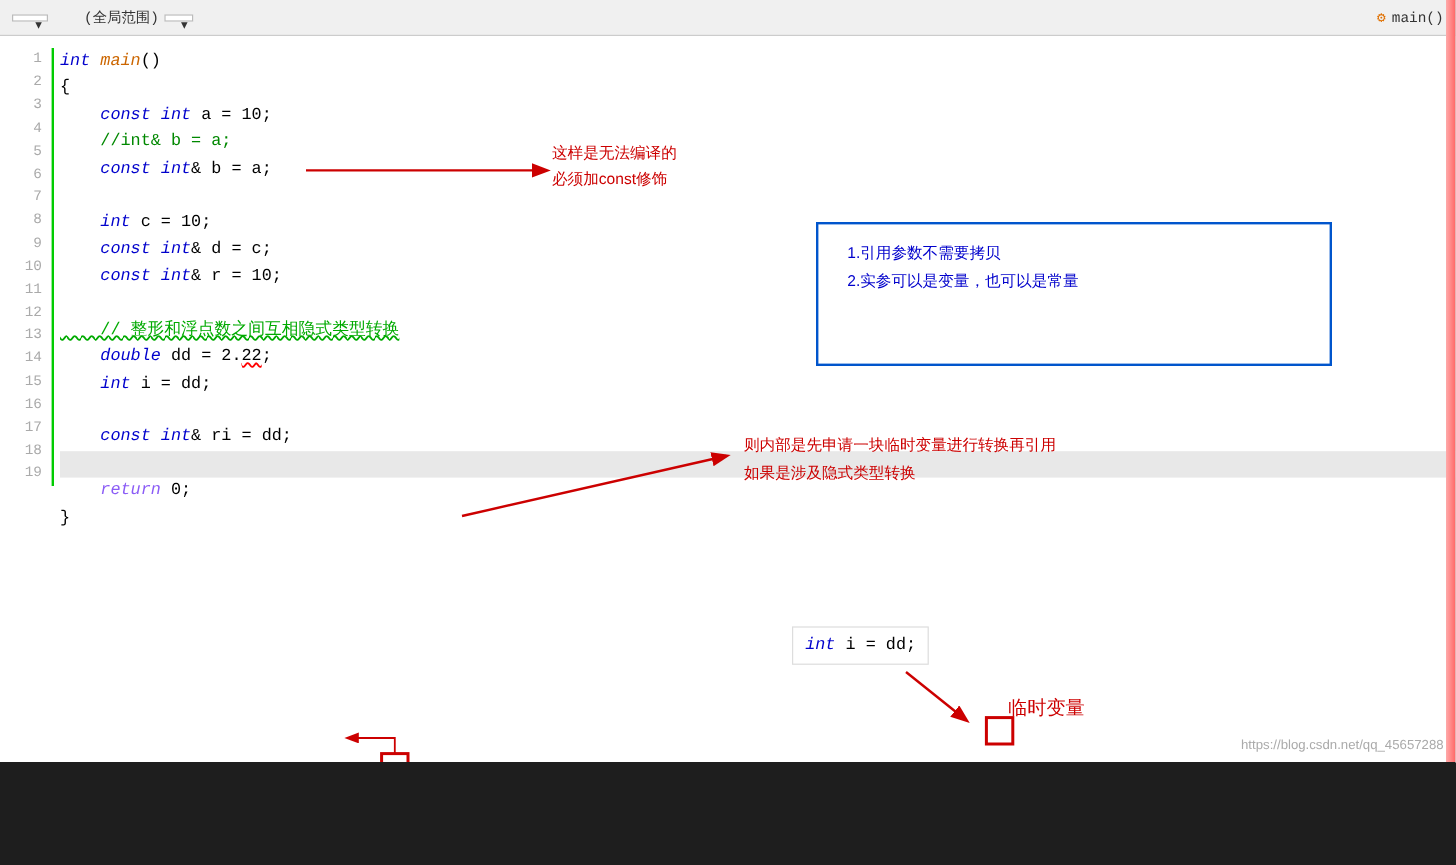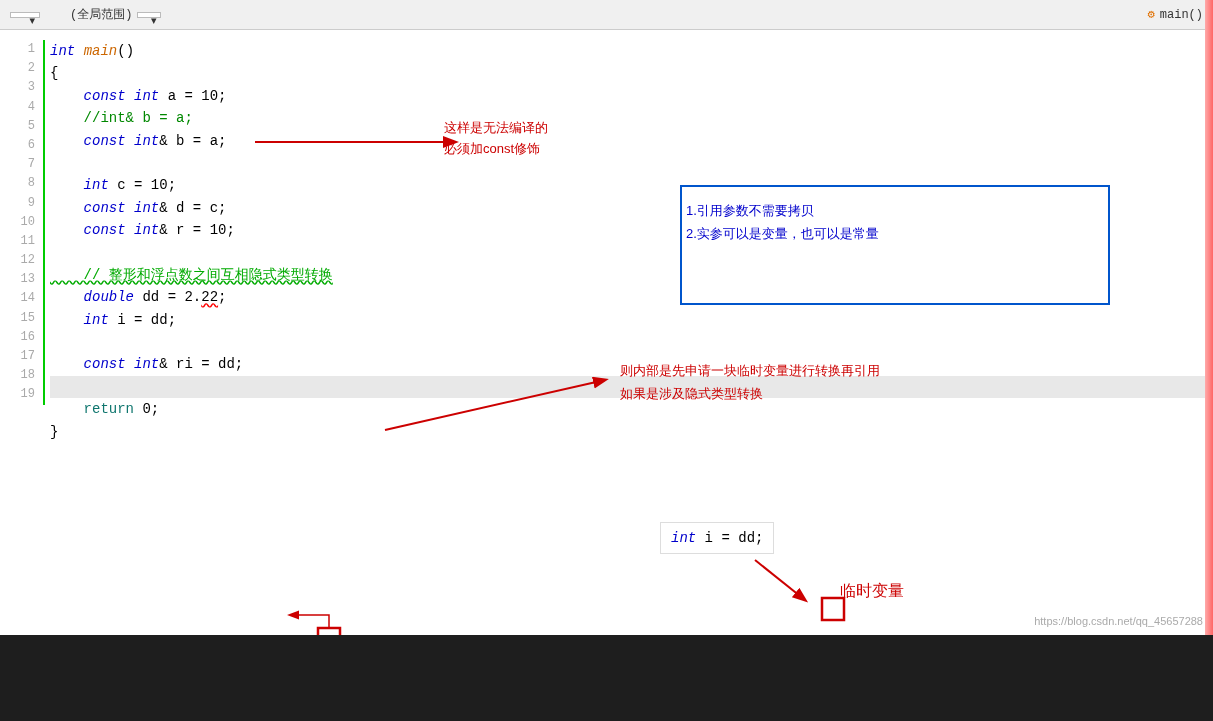--- a/index.html
+++ b/index.html
@@ -94,21 +94,21 @@
     .red-arrow-label {
       color: #cc0000;
       font-family: 'SimSun', 'Microsoft YaHei', sans-serif;
       font-size: 13px;
     }
     
     .annotation-box {
       position: absolute;
       border: 2px solid #0055cc;
       background: #fff;
-      padding: 12px 4px;
+      padding: 12px 24px;
       font-size: 13px;
       color: #0000cc;
       font-family: 'SimSun', 'Microsoft YaHei', sans-serif;
       line-height: 1.8;
     }
     .annotation-text-red {
       color: #cc0000;
       font-family: 'SimSun', 'Microsoft YaHei', sans-serif;
       font-size: 13px;
       line-height: 1.8;
@@ -141,21 +141,21 @@
       font-size: 11px;
       color: #aaaaaa;
       font-family: Arial, sans-serif;
     }
     .strikethrough-comment {
       color: #008800;
     }
     .int-highlight { color: #0000cc; font-style: italic; }
     .const-kw { color: #0000cc; font-style: italic; }
     .double-kw { color: #0000cc; font-style: italic; }
-    .return-kw { color: #0f766e; }
+    .return-kw { color: #8b5cf6; font-style: italic; }
   </style>
 </head>
 <body>
 
 <div class="editor-container">
 
   <div class="top-bar">
     <div class="top-bar-left">
       <button class="dropdown-btn" style="width:30px;padding:2px 6px;"></button>
     </div>
@@ -247,21 +247,21 @@
 
       <line x1="730" y1="530" x2="780" y2="570" stroke="#cc0000" stroke-width="2" marker-end="url(#arrowhead-red)"></line>
 
       <rect x="293" y="598" width="22" height="22" fill="none" stroke="#cc0000" stroke-width="2.5"></rect>
 
       <rect x="797" y="568" width="22" height="22" fill="none" stroke="#cc0000" stroke-width="2.5"></rect>
 
       <polyline points="304,598 304,585 265,585" fill="none" stroke="#cc0000" stroke-width="1.5" marker-end="url(#arrowhead-red)"></polyline>
     </svg>
 
-    <div style="position:absolute; top:88px; left:444px;">
+    <div style="position:absolute; top:88px; left:460px;">
       <div class="red-arrow-label">这样是无法编译的</div>
       <div class="red-arrow-label">必须加const修饰</div>
     </div>
 
     <div class="annotation-box" style="top:155px; left:680px; width:430px; min-height:120px;">
       <div>1.引用参数不需要拷贝</div>
       <div>2.实参可以是变量，也可以是常量</div>
     </div>
 
     <div style="position:absolute; top:325px; left:620px;">

